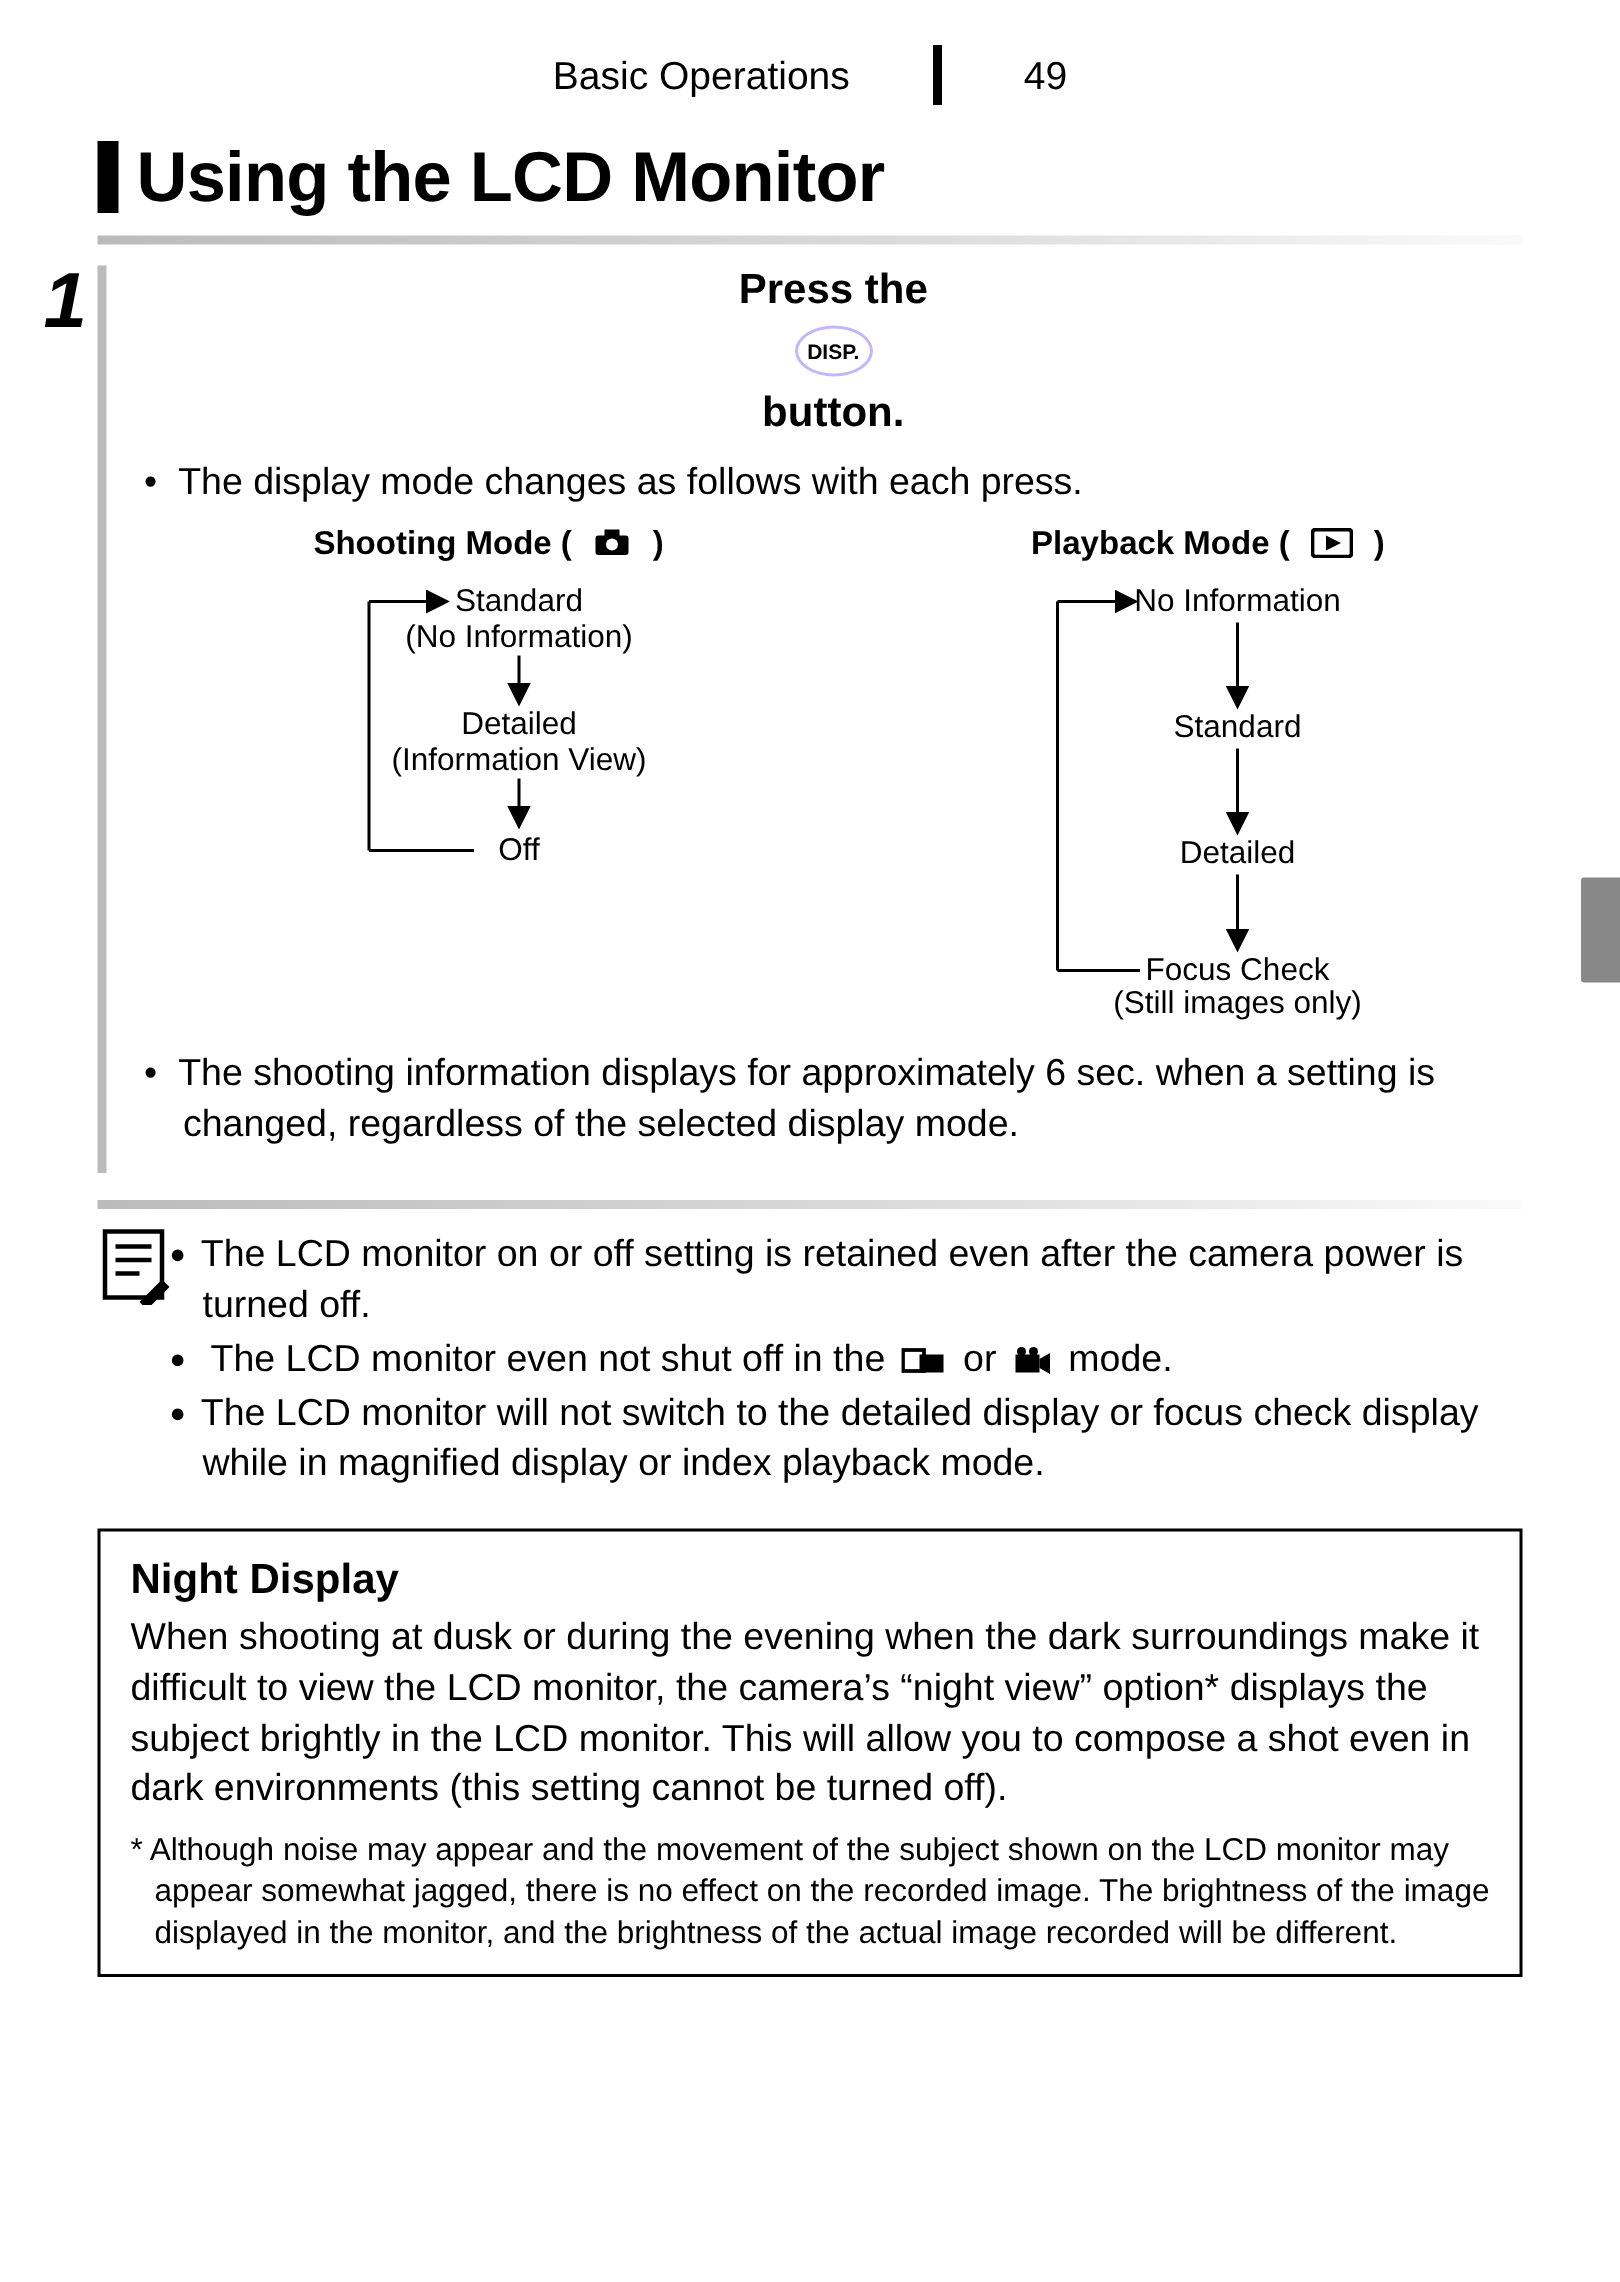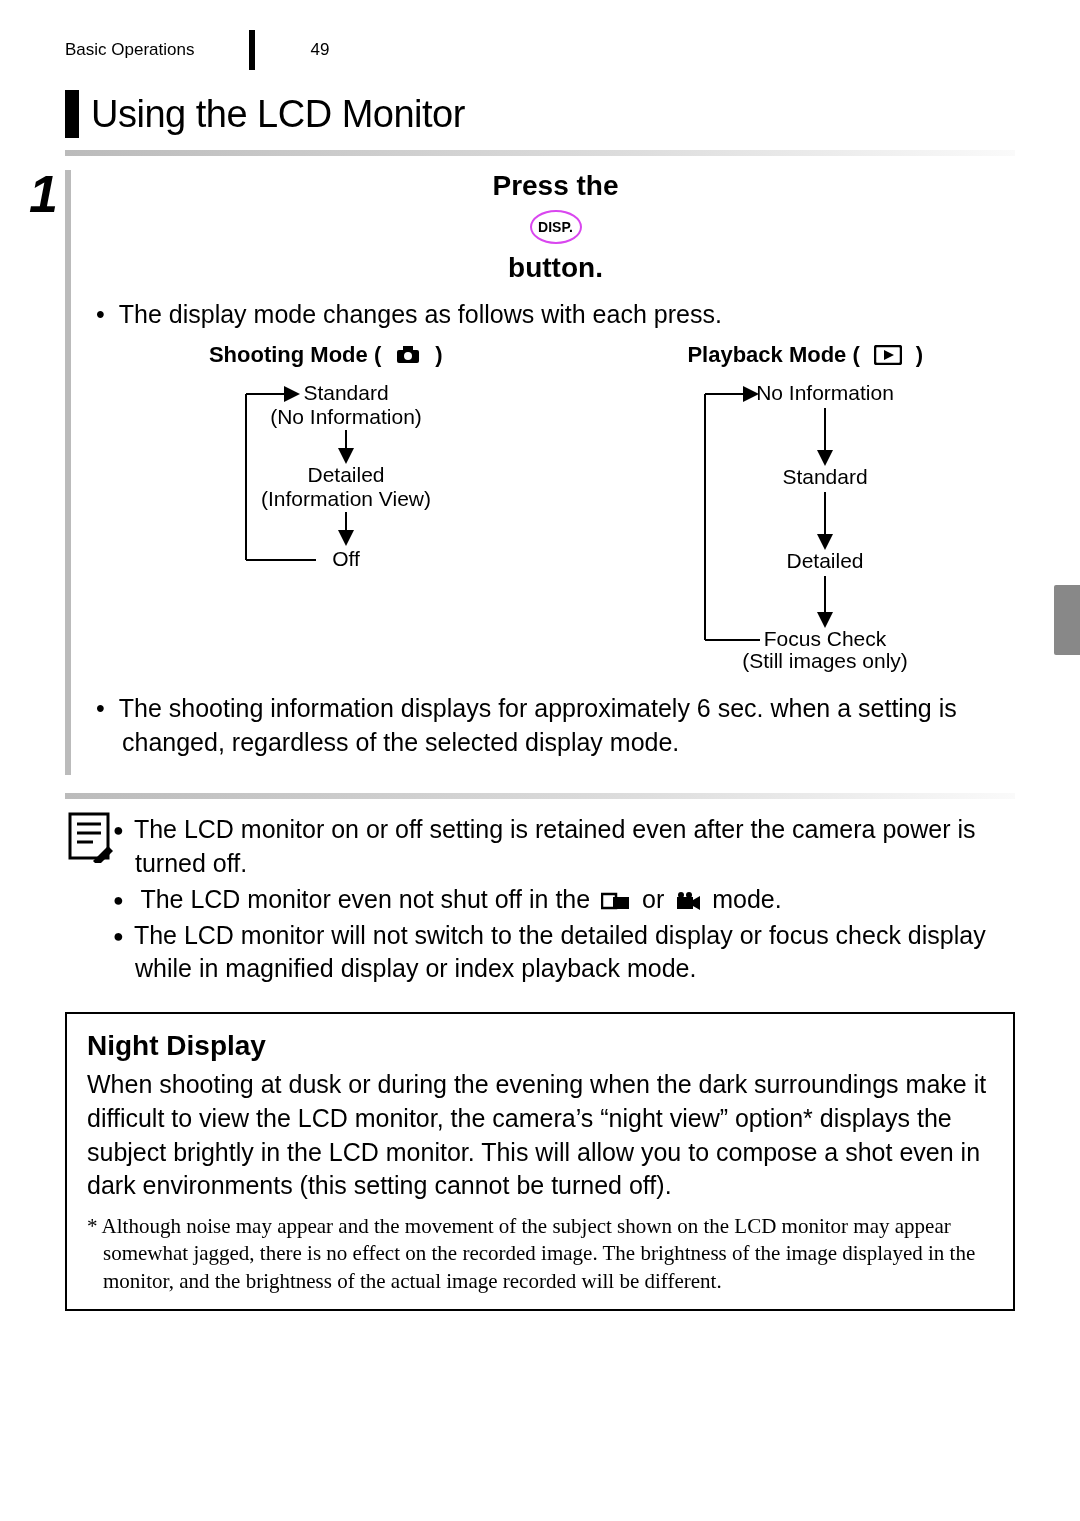--- a/index.html
+++ b/index.html
@@ -8,33 +8,33 @@
     height:1521px;
     font-family:Arial,Helvetica,sans-serif;
     color:#000;
     position:relative;
     box-sizing:border-box;
     padding:30px 65px 40px 65px;
   }
   .header-line{
     display:flex;
     align-items:center;
-    justify-content:flex-start;
-    font-size:17px;
+    justify-content:center;
+    font-size:26px;
     margin-bottom:20px;
     gap:41px;
   }
   .header-divider{
     width:6px;height:40px;background:#000;margin:0 14px;
   }
   .h1-wrap{
     display:flex;align-items:center;margin:10px 0 8px 0;
   }
   .h1-bar{width:14px;height:48px;background:#000;margin-right:12px;}
-  .h1{font-size:38px;font-weight:400;font-family:Arial Black,Arial,sans-serif;letter-spacing:-0.5px;}
+  .h1{font-size:47px;font-weight:700;font-family:Arial Black,Arial,sans-serif;letter-spacing:-0.5px;}
   .grad-rule{
     height:6px;
     background:linear-gradient(to right,#bbb 0%,#ddd 60%,#fafafa 100%);
     margin:12px 0 14px 0;
   }
 
   .step-block{
     position:relative;
     border-left:6px solid #bbb;
     padding:0 0 10px 25px;
@@ -54,21 +54,21 @@
   .step-title{
     font-size:28px;
     font-weight:900;
     font-family:Arial Black,Arial,sans-serif;
     display:flex;align-items:center;gap:8px;
     margin-bottom:14px;
     flex-direction:column;
   }
   .disp-icon{
     display:inline-flex;align-items:center;justify-content:center;
-    border:2px solid #d946ef;border-radius:50%;
+    border:2px solid #c4b5fd;border-radius:50%;
     width:48px;height:30px;
     font-size:14px;font-weight:900;
     font-family:Arial,sans-serif;
   }
   .bullet-line{
     font-size:25px;line-height:1.35;
     padding-left:26px;text-indent:-26px;margin:6px 0;
   }
   .dot::before{content:"•";padding-right:14px;}
 
@@ -93,21 +93,21 @@
   }
   .bdot::before{content:"\25CF";padding-right:10px;font-size:18px;position:relative;top:-2px;}
 
   .inline-icon{display:inline-block;vertical-align:middle;margin:0 4px;}
 
   .night-box{
     border:2px solid #000;padding:16px 8px 14px 20px;margin-top:24px;
   }
   .night-title{font-size:28px;font-weight:900;font-family:Arial Black,Arial,sans-serif;margin-bottom:6px;}
   .night-body{font-size:25px;line-height:1.35;}
-  .footnote{font-size:21px;line-height:1.3;padding-left:16px;text-indent:-16px;margin-top:10px;font-family:Liberation Serif, serif;}
+  .footnote{font-size:21px;line-height:1.3;padding-left:16px;text-indent:-16px;margin-top:10px;}
 
   .side-tab{
     position:absolute;right:0;top:585px;
     width:26px;height:70px;background:#888;border-radius:2px 0 0 2px;
   }
 
   svg{display:block;}
   .flow-label{font-size:21px;fill:#000;text-anchor:middle;font-family:Arial,sans-serif;}
 </style>
 </head>

